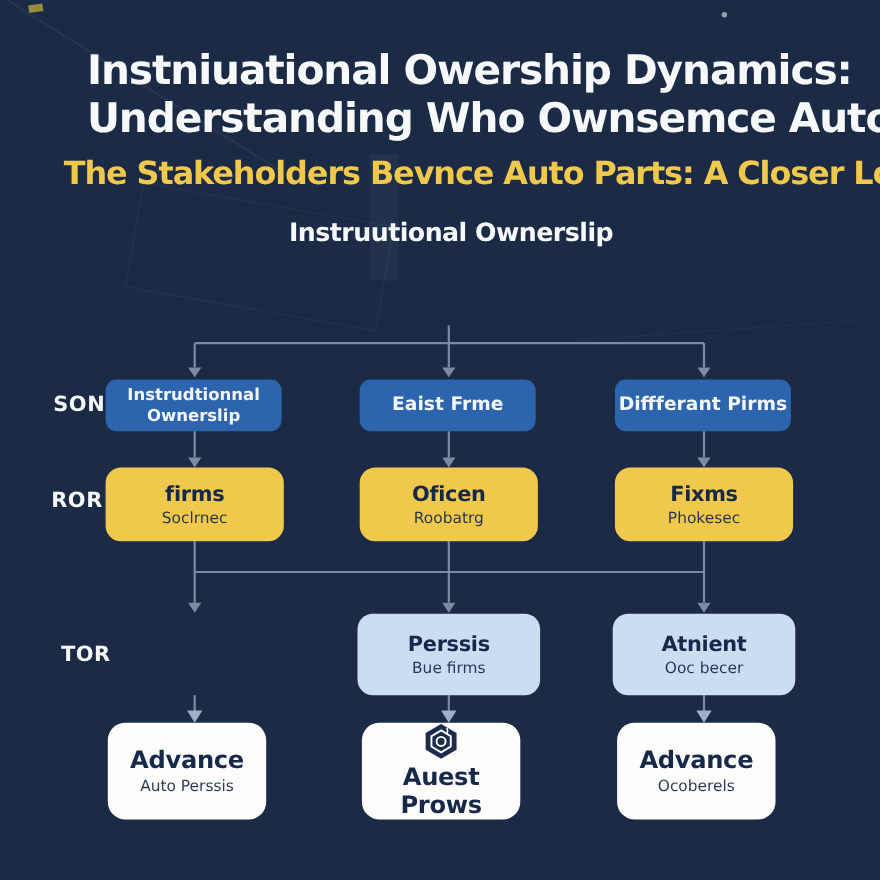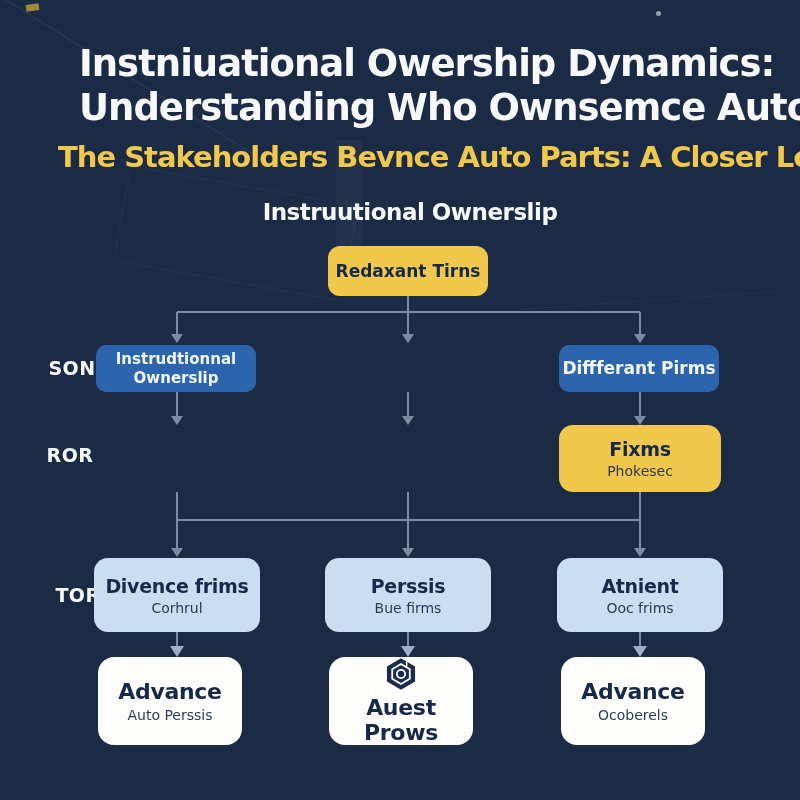--- a/index.html
+++ b/index.html
@@ -114,52 +114,56 @@
     <polygon class="carrow" points="171,548 183,548 177,557"></polygon>
     <polygon class="carrow" points="402,548 414,548 408,557"></polygon>
     <polygon class="carrow" points="634,548 646,548 640,557"></polygon>
 
     <path class="cline" d="M177 632 V647 M408 632 V647 M640 632 V647"></path>
     <polygon class="carrow-light" points="170,646 184,646 177,657"></polygon>
     <polygon class="carrow-light" points="401,646 415,646 408,657"></polygon>
     <polygon class="carrow-light" points="633,646 647,646 640,657"></polygon>
   </svg>
 
-  <div class="node root-node">
-    <div>Redaxant Tirns</div>
-  </div>
 
   <div class="row-label rl1">SON</div>
   <div class="row-label rl2">ROR</div>
   <div class="row-label rl3">TOR</div>
 
   <div class="node t1 c1">
     <div class="n-line">Instrudtionnal</div>
     <div class="n-line">Ownerslip</div>
   </div>
+  <div class="node t1 c2">
+    <div class="n-line">Eaist Frme</div>
+  </div>
   <div class="node t1 c3">
     <div class="n-line">Diffferant Pirms</div>
   </div>
 
+  <div class="node t2 c1">
+    <div class="n-title">firms</div>
+    <div class="n-sub">Soclrnec</div>
+  </div>
+  <div class="node t2 c2">
+    <div class="n-title">Oficen</div>
+    <div class="n-sub">Roobatrg</div>
+  </div>
   <div class="node t2 c3">
     <div class="n-title">Fixms</div>
     <div class="n-sub">Phokesec</div>
   </div>
 
-  <div class="node t3 c1">
-    <div class="n-title">Divence frims</div>
-    <div class="n-sub">Corhrul</div>
-  </div>
   <div class="node t3 c2">
     <div class="n-title">Perssis</div>
     <div class="n-sub">Bue firms</div>
   </div>
   <div class="node t3 c3">
     <div class="n-title">Atnient</div>
-    <div class="n-sub">Ooc frims</div>
+    <div class="n-sub">Ooc becer</div>
   </div>
 
   <div class="node t4 c1">
     <div class="n-title">Advance</div>
     <div class="n-sub">Auto Perssis</div>
   </div>
   <div class="node t4 c2">
     <svg class="hex-icon" viewBox="0 0 54 58">
       <polygon points="27,2 51,16 51,42 27,56 3,42 3,16" fill="#1d2b4d"></polygon>
       <polygon points="27,12 42,21 42,37 27,46 12,37 12,21" fill="none" stroke="#ffffff" stroke-width="3"></polygon>

